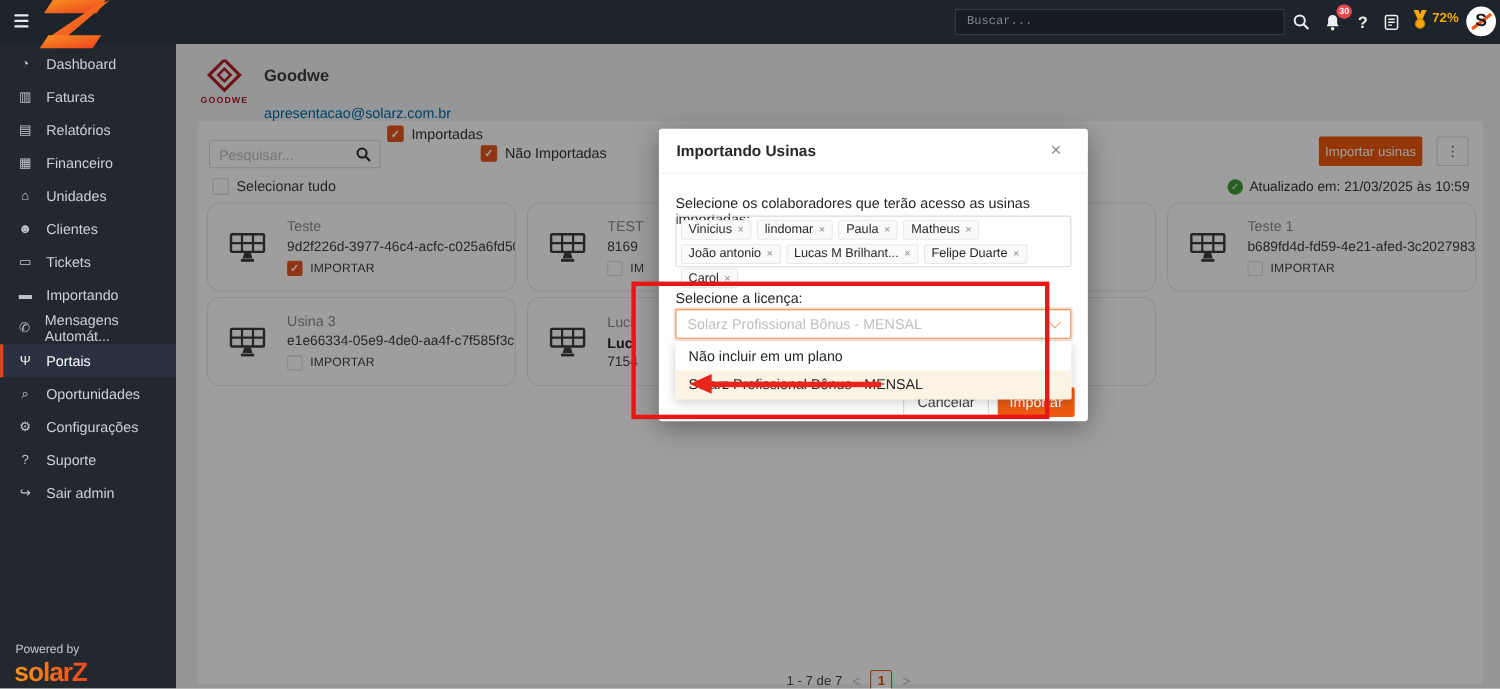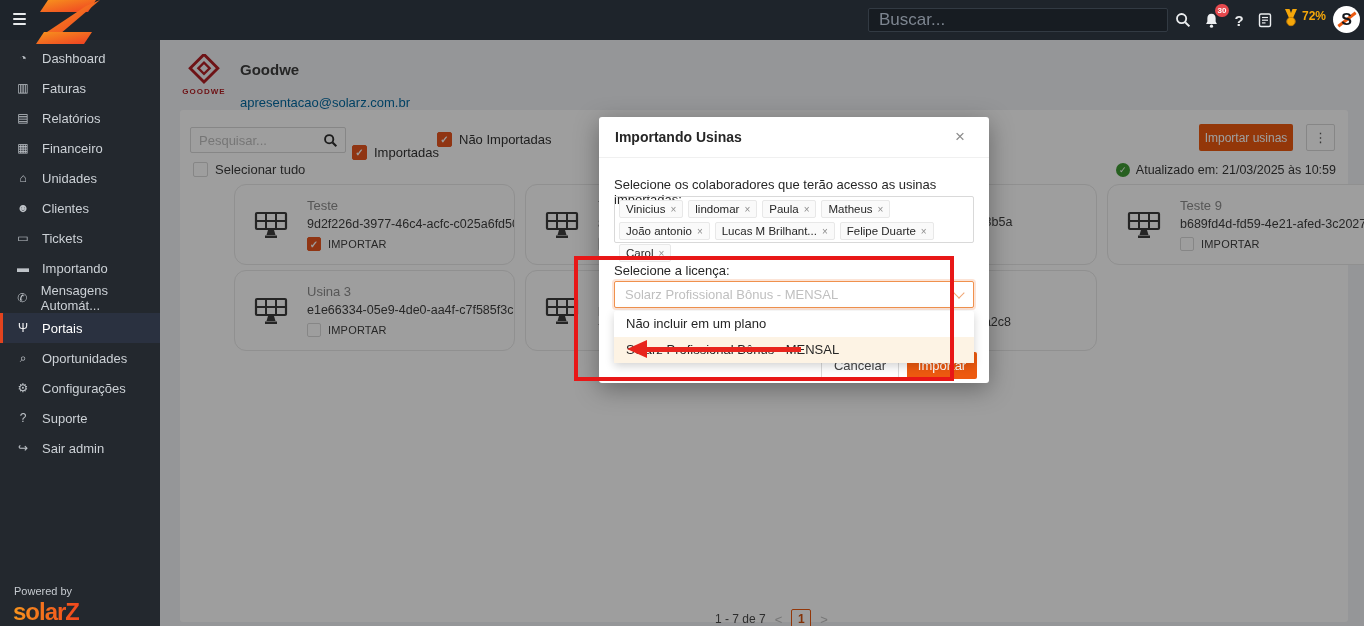--- a/index.html
+++ b/index.html
@@ -9,21 +9,21 @@
     background:#f0f2f5;
     font-family:"Liberation Sans", sans-serif;
     font-size:13px; color:#333;
   }
   
   .topbar { position:absolute; left:0; top:0; width:1364px; height:40px; background:#1e242b; z-index:60; }
   .hamburger { position:absolute; left:13px; top:13px; width:13px; height:12px; display:flex; flex-direction:column; justify-content:space-between; cursor:pointer; }
   .hamburger span { display:block; height:2px; background:#e8eaec; border-radius:1px; }
   .zlogo { position:absolute; left:34px; top:0; z-index:61; }
   .tb-search { position:absolute; left:868px; top:8px; width:300px; height:24px; background:#171c22; border:1px solid #323a43; border-radius:2px; }
-  .tb-search input { width:100%; height:100%; background:transparent; border:none; outline:none; color:#aab2bb; font-size:17px; padding:0 10px; font-family:Liberation Sans, sans-serif; }
+  .tb-search input { width:100%; height:100%; background:transparent; border:none; outline:none; color:#aab2bb; font-size:11px; padding:0 10px; font-family:Liberation Mono, monospace; }
   .tb-search input::placeholder { color:#7d8590; }
   .tb-ic { position:absolute; top:9px; width:22px; height:22px; display:flex; align-items:center; justify-content:center; cursor:pointer; }
   .tb-q { color:#e8eaec; font-weight:bold; font-size:15px; }
   .badge { position:absolute; top:-5px; right:-7px; min-width:14px; height:13px; background:#e5484d; color:#fff; font-size:8px; line-height:13px; text-align:center; border-radius:7px; padding:0 2px; font-weight:bold; }
   .score { position:absolute; left:1284px; top:9px; display:flex; align-items:flex-start; gap:4px; color:#f5a70a; font-weight:bold; font-size:12px; cursor:pointer; }
   .sz-circle { position:absolute; left:1333px; top:6px; width:27px; height:27px; border-radius:50%; background:#fff; display:flex; align-items:center; justify-content:center; font-weight:bold; font-size:16px; color:#14181d; cursor:pointer; overflow:hidden; }
   .sz-circle i { position:absolute; width:22px; height:3px; background:#ed5a10; transform:rotate(-38deg); top:12px; left:3px; }
   .sz-circle b { position:relative; z-index:2; font-style:normal; }
   
   .sidebar { position:absolute; left:0; top:40px; width:160px; height:586px; background:#23282e; z-index:55; }
@@ -45,29 +45,29 @@
   .panel { position:absolute; left:20px; top:70px; width:1168px; height:512px; background:#fff; border-radius:3px; }
   
   .ft-search { position:absolute; left:10px; top:17px; width:156px; height:26px; border:1px solid #d9d9d9; border-radius:2px; background:#fff; display:flex; align-items:center; }
   .ft-search input { flex:1; border:none; outline:none; font-size:13px; padding:0 8px; color:#333; font-family:"Liberation Sans",sans-serif; width:110px; }
   .ft-search input::placeholder { color:#bfbfbf; }
   .ft-search .mag { margin-right:7px; display:flex; }
   .chk { width:15px; height:15px; border:1px solid #d9d9d9; border-radius:2px; background:#fff; display:inline-flex; align-items:center; justify-content:center; flex:none; }
   .chk.checked { background:#e8561f; border-color:#e8561f; }
   .chk.checked::after { content:"✓"; color:#fff; font-size:10px; font-weight:bold; }
   .chk-row { display:flex; align-items:center; gap:7px; cursor:pointer; }
-  .filter-1 { position:absolute; left:172px; top:35px; }
+  .filter-1 { position:absolute; left:172px; top:4px; }
   .filter-2 { position:absolute; left:257px; top:22px; }
   .selall { position:absolute; left:13px; top:52px; color:#3d3d3d; }
   .btn-import-usinas { position:absolute; left:1019px; top:14px; width:94px; height:27px; background:#ed5a10; color:#fff; border:none; border-radius:2px; font-size:12px; cursor:pointer; font-family:"Liberation Sans",sans-serif; }
   .btn-kebab { position:absolute; left:1126px; top:14px; width:29px; height:27px; background:#fff; border:1px solid #d9d9d9; border-radius:2px; font-size:13px; color:#595959; cursor:pointer; line-height:25px; text-align:center; }
   .updated { position:absolute; right:12px; top:53px; display:flex; align-items:center; gap:6px; font-size:12.5px; color:#383838; }
   .gcheck { width:14px; height:14px; border-radius:50%; background:#3f9c35; color:#fff; font-size:9px; display:flex; align-items:center; justify-content:center; }
   
-  .card { position:absolute; width:281px; height:81px; border:1px solid #e8e8e8; border-radius:12px; background:#fff; display:flex; align-items:center;margin-left:46px; }
+  .card { position:absolute; width:281px; height:81px; border:1px solid #e8e8e8; border-radius:12px; background:#fff; display:flex; align-items:center; }
   .r1 { top:74px; } .r2 { top:160px; }
   .col1 { left:8px; } .col2 { left:299px; } .col3 { left:590px; } .col4 { left:881px; }
   .card .pic { width:72px; display:flex; justify-content:center; flex:none; }
   .card .cbody { flex:1; padding-right:6px; overflow:hidden; }
   .c-name { font-size:13px; color:#8c8c8c; margin-bottom:4px; white-space:nowrap; }
   .c-owner { font-size:13px; color:#262626; font-weight:bold; margin-bottom:3px; white-space:nowrap; }
   .c-id { font-size:12.5px; color:#404040; margin-bottom:6px; white-space:nowrap; }
   .c-imp { font-size:11px; color:#404040; letter-spacing:.2px; }
   .frag { margin-left:112px; }
   
@@ -326,21 +326,21 @@
           <svg width="34" height="28" viewBox="0 0 34 28">
             <rect x="2" y="2" width="30" height="16" rx="1" fill="none" stroke="#3d3d3d" stroke-width="2.2"></rect>
             <line x1="12" y1="2" x2="12" y2="18" stroke="#3d3d3d" stroke-width="2"></line>
             <line x1="22" y1="2" x2="22" y2="18" stroke="#3d3d3d" stroke-width="2"></line>
             <line x1="2" y1="10" x2="32" y2="10" stroke="#3d3d3d" stroke-width="2"></line>
             <polygon points="14,19 20,19 21.5,24 12.5,24" fill="#3d3d3d"></polygon>
             <rect x="11" y="24.5" width="12" height="2.5" fill="#3d3d3d"></rect>
           </svg>
         </span>
       <div class="cbody">
-        <div class="c-name">Teste 9</div>
+        <div class="c-name">Teste 1</div>
         <div class="c-id">b689fd4d-fd59-4e21-afed-3c2027983133</div>
         <label class="chk-row c-imp">
           <span class="chk" style="width:14px;height:14px"></span>
             <span>IMPORTAR</span>
         </label>
       </div>
     </div>
 
     <div class="card r2 col1">
       <span class="pic">

